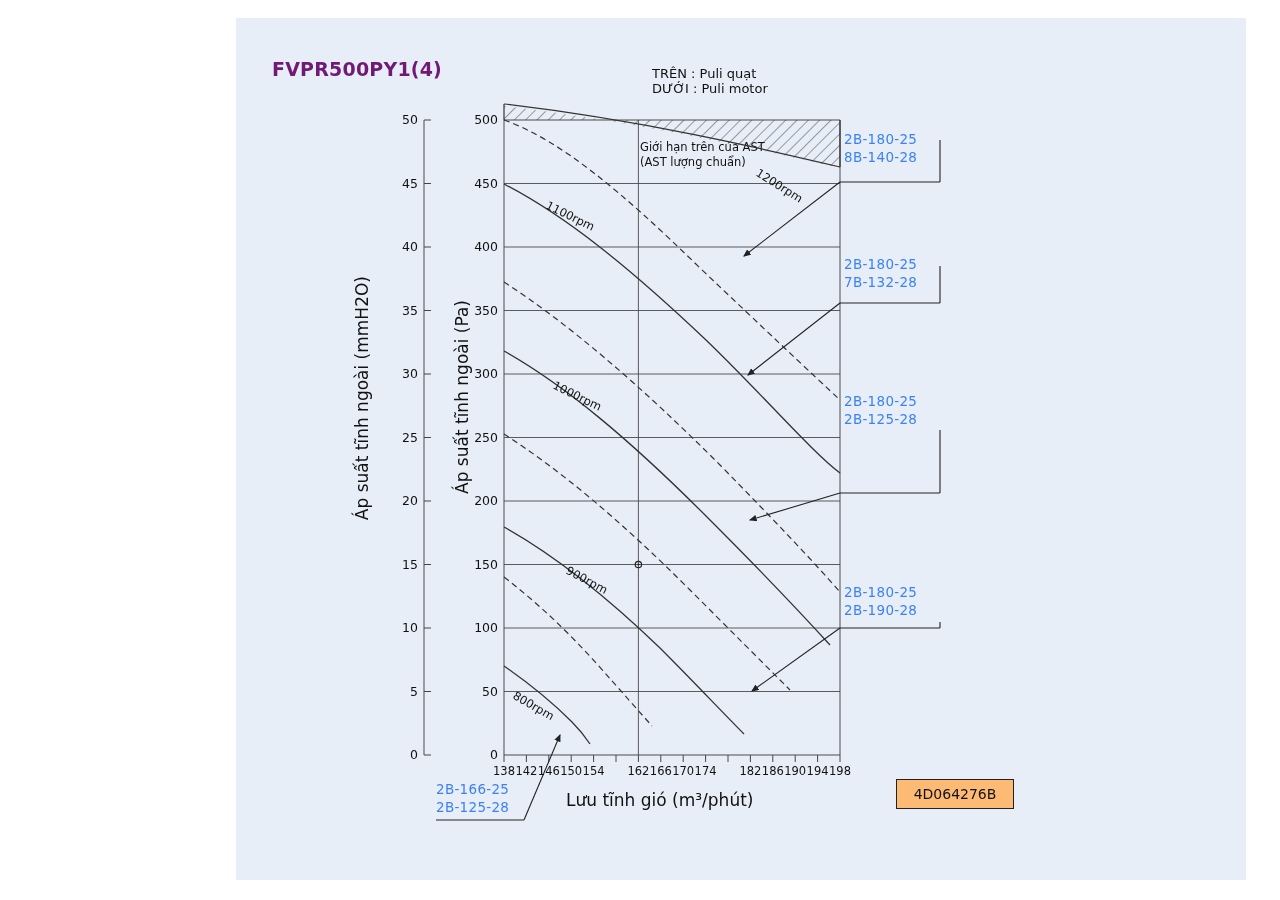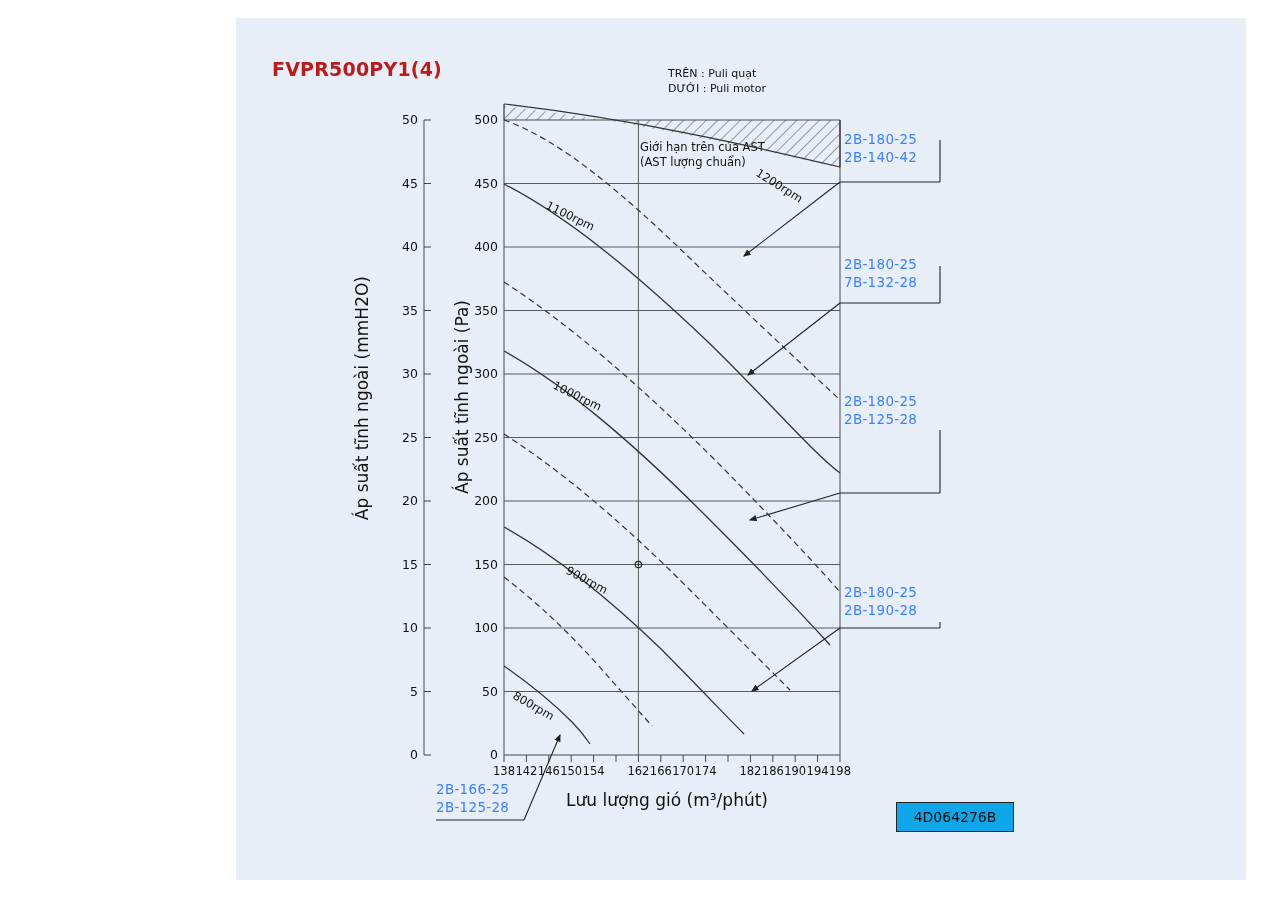--- a/index.html
+++ b/index.html
@@ -8,31 +8,31 @@
     font-family:"DejaVu Sans","Liberation Sans",sans-serif;
     overflow:hidden;
   }
   #page{position:relative;width:1280px;height:900px;}
   #panel{
     position:absolute;left:236px;top:18px;width:1010px;height:862px;
     background:#e8eef7;
   }
   .abs{position:absolute;}
   #model-title{
-    left:272px;top:58px;font-size:19px;font-weight:bold;color:#b91c1c;
+    left:272px;top:58px;font-size:19px;font-weight:bold;color:#701a75;
     letter-spacing:.2px;
   }
   #drawing-no-box{
-    left:896px;top:802px;width:116px;height:28px;
-    border:1px solid #222;background:#0ea5e9;
+    left:896px;top:779px;width:116px;height:28px;
+    border:1px solid #222;background:#fdba74;
     display:flex;align-items:center;justify-content:center;
     font-size:14px;color:#111;
   }
   #legend-top{
-    left:652px;top:66px;font-size:11px;color:#111;line-height:15px;margin-left:16px;
+    left:652px;top:66px;font-size:13px;color:#111;line-height:15px;
   }
   #ast-note{
     left:640px;top:140px;font-size:11.5px;color:#111;line-height:15px;
   }
   .vtext{
     writing-mode:vertical-rl;transform:rotate(180deg);white-space:nowrap;
   }
   #ylabel-mm-box{left:352px;top:276px;font-size:17px;color:#111;}
   #ylabel-pa-box{left:452px;top:300px;font-size:17px;color:#111;}
   #xlabel{
@@ -68,25 +68,25 @@
   </div>
 
   <div id="ylabel-mm-box" class="abs">
     <span class="vtext">Áp suất tĩnh ngoài (mmH2O)</span>
   </div>
 
   <div id="ylabel-pa-box" class="abs">
     <span class="vtext">Áp suất tĩnh ngoài (Pa)</span>
   </div>
 
-  <div id="xlabel" class="abs">Lưu lượng gió (m³/phút)</div>
+  <div id="xlabel" class="abs">Lưu tĩnh gió (m³/phút)</div>
 
   <div id="rl1" class="abs rlabel">
     <div>2B-180-25</div>
-    <div>2B-140-42</div>
+    <div>8B-140-28</div>
   </div>
   <div id="rl2" class="abs rlabel">
     <div>2B-180-25</div>
     <div>7B-132-28</div>
   </div>
   <div id="rl3" class="abs rlabel">
     <div>2B-180-25</div>
     <div>2B-125-28</div>
   </div>
   <div id="rl4" class="abs rlabel">

